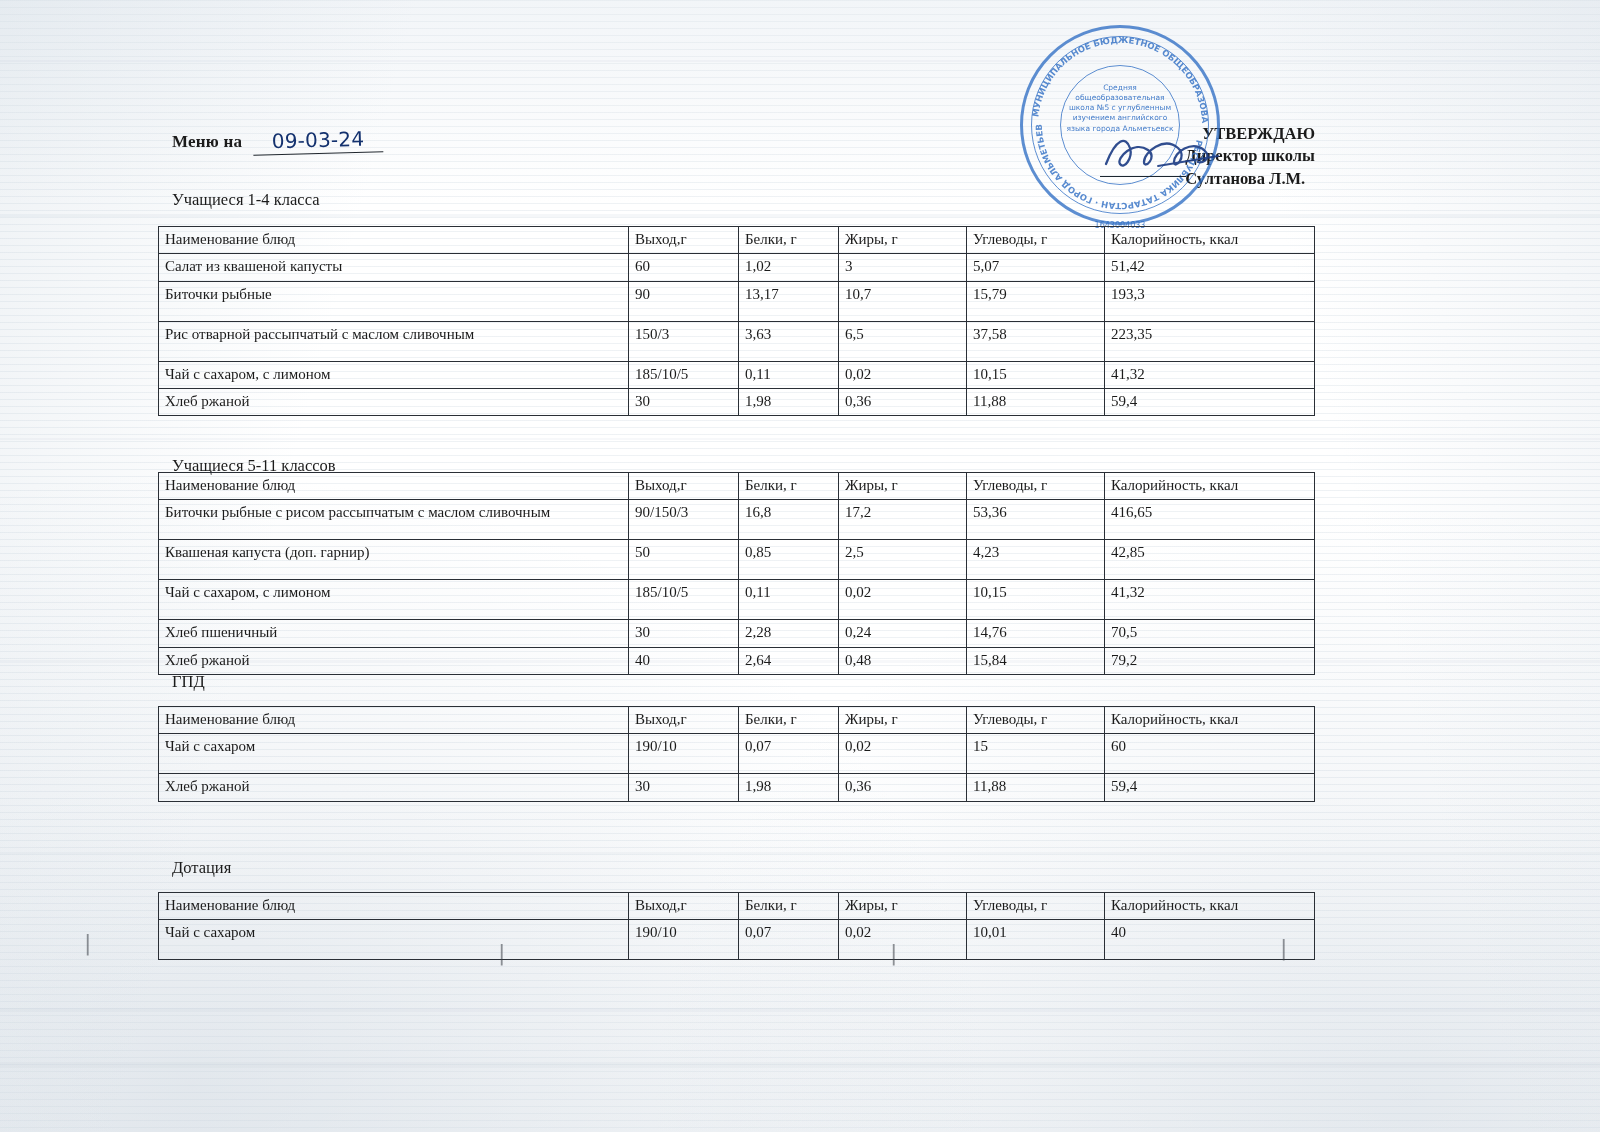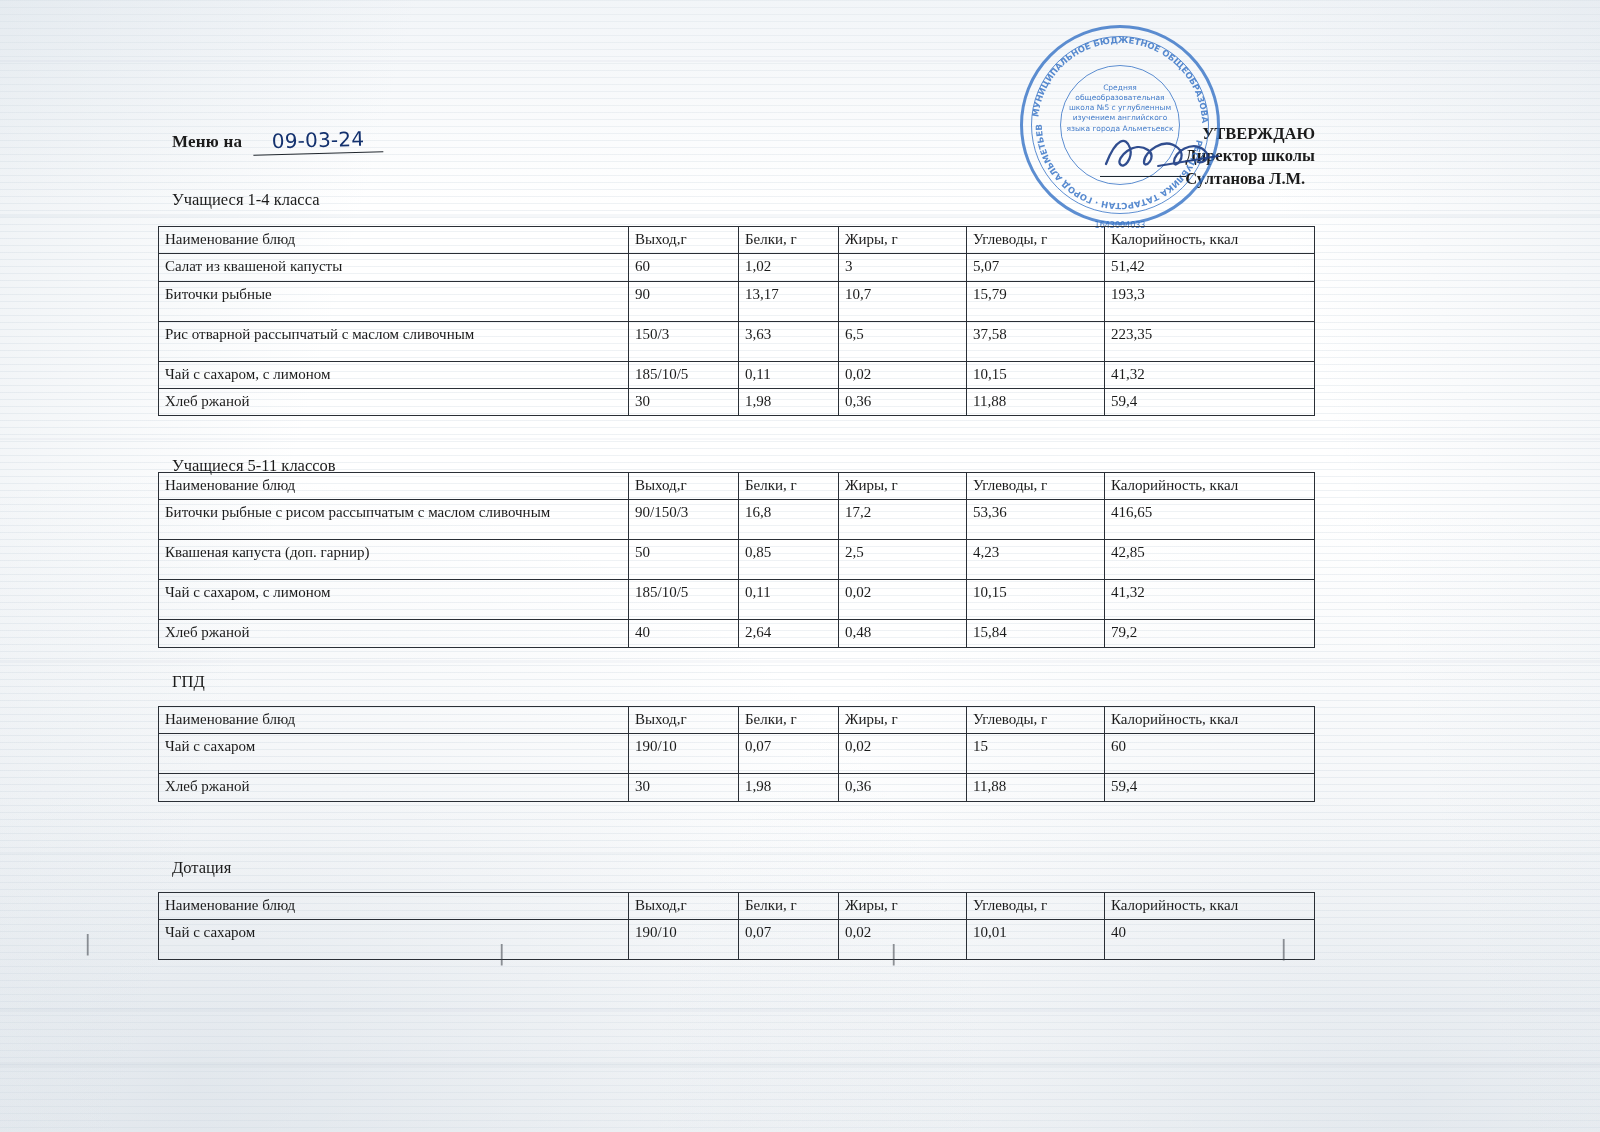--- a/index.html
+++ b/index.html
@@ -347,20 +347,28 @@
       </tr>
       <tr class="tall">
         <td>Чай с сахаром, с лимоном</td>
         <td>185/10/5</td>
         <td>0,11</td>
         <td>0,02</td>
         <td>10,15</td>
         <td>41,32</td>
       </tr>
       <tr>
+        <td>Хлеб пшеничный</td>
+        <td>30</td>
+        <td>2,28</td>
+        <td>0,24</td>
+        <td>14,76</td>
+        <td>70,5</td>
+      </tr>
+      <tr>
         <td>Хлеб ржаной</td>
         <td>40</td>
         <td>2,64</td>
         <td>0,48</td>
         <td>15,84</td>
         <td>79,2</td>
       </tr>
     </tbody>
   </table>
 

